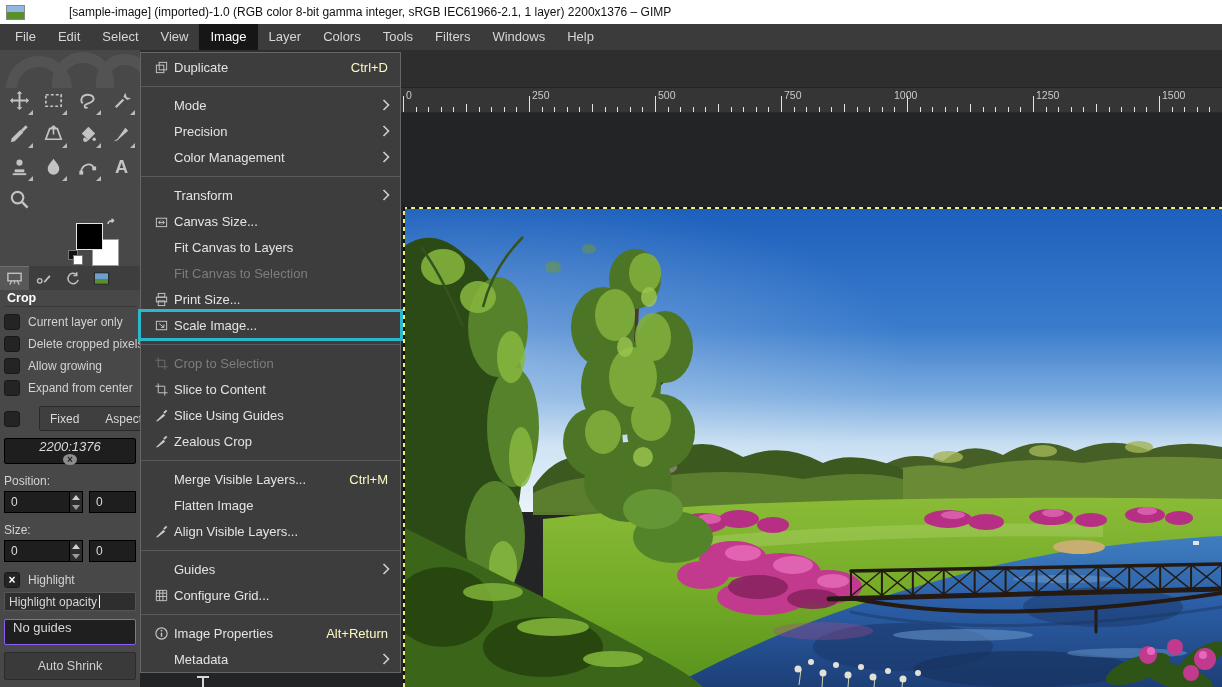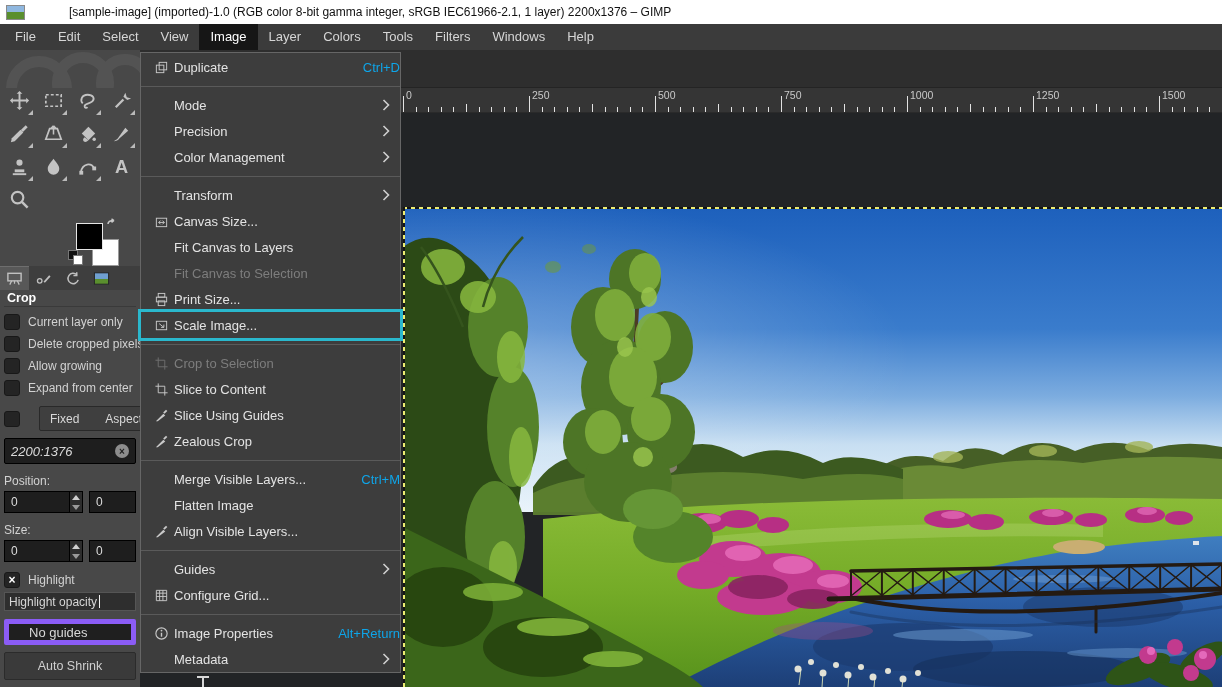--- a/index.html
+++ b/index.html
@@ -48,41 +48,41 @@
   .cbrow{display:flex;align-items:center;gap:8px;height:18px;margin-top:4px;}
   .cbrow:first-of-type{margin-top:6px;}
   .cb{width:14px;height:14px;background:#242424;border:1px solid #181818;border-radius:3px;flex:none;
       display:flex;align-items:center;justify-content:center;font-size:12px;font-weight:bold;color:#fff;line-height:1;}
   .cblabel{font-size:12px;color:#d2d2d2;white-space:nowrap;}
   .fixedrow{display:flex;align-items:center;gap:19px;margin-top:8px;height:27px;}
   .fixedframe{flex:none;width:150px;height:25px;background:#3f3f3f;border:1px solid #292929;border-radius:2px;
               display:flex;align-items:center;gap:26px;padding-left:10px;box-sizing:border-box;}
   .fixedframe span{font-size:12px;color:#d8d8d8;white-space:nowrap;}
   .ratio{margin-top:6px;height:24px;background:#1e1e1e;border:1px solid #000;border-radius:2px;
-         display:flex;align-items:center;justify-content:space-between;padding:0 6px;}
+         display:flex;align-items:center;justify-content:space-between;padding:0 6px;flex-direction:column;}
   .ratio .val{font-size:13px;font-style:italic;color:#dadada;}
   .clear-ic{width:14px;height:14px;border-radius:50%;background:#8d8d8d;color:#1e1e1e;
             display:flex;align-items:center;justify-content:center;font-size:10px;font-weight:bold;}
   .optlabel{font-size:12px;color:#d2d2d2;margin-top:10px;height:14px;}
   .spinrow{display:flex;align-items:stretch;margin-top:3px;height:22px;}
   .spinbox{background:#1e1e1e;border:1px solid #000;color:#ddd;font-size:12px;
            display:flex;align-items:center;padding-left:6px;box-sizing:border-box;}
   .sb1{width:72px;border-right:none;}
   .spincol{width:14px;background:#2d2d2d;border:1px solid #000;display:flex;flex-direction:column;}
   .spincol div{flex:1;display:flex;align-items:center;justify-content:center;}
   .arr-up{width:0;height:0;border-left:4px solid transparent;border-right:4px solid transparent;border-bottom:5px solid #cfcfcf;}
   .arr-dn{width:0;height:0;border-left:4px solid transparent;border-right:4px solid transparent;border-top:5px solid #9a9a9a;}
   .sb2{width:52px;margin-left:6px;}
   .hlrow{margin-top:9px;height:18px;}
   .opacity{margin-top:3px;height:19px;background:#2e2e2e;border:1px solid #555;
            display:flex;align-items:center;padding-left:4px;box-sizing:border-box;}
   .opacity span{font-size:12px;color:#d6d6d6;}
   .caret{width:1px;height:13px;background:#f0f0f0;margin-left:2px;}
-  .guides{margin-top:8px;height:26px;background:#1f1f1f;border:5px solid #8b5cf6;border-radius:2px;
-          display:flex;align-items:flex-end;padding-left:20px;box-sizing:border-box;}
+  .guides{margin-top:8px;height:26px;background:#1f1f1f;border:1px solid #8b5cf6;border-radius:2px;
+          display:flex;align-items:flex-start;padding-left:8px;box-sizing:border-box;}
   .guides span{font-size:13px;color:#d8d8d8;}
   .autoshrink{margin-top:7px;height:26px;background:#3a3a3a;border:1px solid #2b2b2b;border-radius:2px;
               display:flex;align-items:center;justify-content:center;}
   .autoshrink span{font-size:12.5px;color:#cfcfcf;}
   .partial{margin-top:6px;}
 
   
   .canvasarea{position:absolute;left:140px;top:50px;width:1082px;height:637px;background:#222426;}
   .topspacer{position:absolute;left:0;top:0;width:1082px;height:38px;background:#2e2e2e;border-bottom:1px solid #242424;box-sizing:border-box;}
   .ruler{position:absolute;left:0;top:38px;width:1082px;height:25px;background:#353535;border-bottom:1px solid #2a2a2a;box-sizing:border-box;}
@@ -96,21 +96,21 @@
           background:repeating-linear-gradient(0deg,#eded72 0 4px,#141414 4px 8px);}
   .stray{position:absolute;background:#d8d8d8;}
 
   
   .menu{position:absolute;left:140px;top:52px;width:261px;height:621px;background:#3d3d3d;
         border:1px solid #666;box-sizing:border-box;z-index:30;padding-top:1px;}
   .mi{position:relative;height:26px;display:flex;align-items:center;}
   .mi-icon{width:20px;margin-left:10px;display:flex;align-items:center;justify-content:center;color:#c9c9c9;flex:none;}
   .mi-icon svg{width:15px;height:15px;}
   .mi-label{font-size:13px;color:#e3e3e3;margin-left:3px;flex:1;white-space:nowrap;}
-  .mi-shortcut{font-size:13px;color:#0ea5e9;}
+  .mi-shortcut{font-size:13px;color:#fef9c3;margin-right:12px;}
   .mi-arrow{width:9px;margin-right:9px;color:#cfcfcf;display:flex;align-items:center;}
   .mi-arrow svg{width:8px;height:12px;}
   .mi.disabled .mi-label{color:#7d7d7d;}
   .mi.disabled .mi-icon{color:#6f6f6f;}
   .mi.highlighted{z-index:5;box-shadow:0 0 0 3px #2ab8cd;}
   .mi-sep{height:12px;display:flex;align-items:center;}
   .mi-sep div{height:1px;background:#5a5a5a;width:100%;}
 </style>
 </head>
 <body>
@@ -390,21 +390,21 @@
         <div class="tick" style="left: 653.6px; height: 5px;"></div>
         <div class="tick" style="left: 666.2px; height: 5px;"></div>
         <div class="tick" style="left: 678.8px; height: 5px;"></div>
         <div class="tick" style="left: 691.4px; height: 5px;"></div>
         <div class="tick" style="left: 704px; height: 8px;"></div>
         <div class="tick" style="left: 716.6px; height: 5px;"></div>
         <div class="tick" style="left: 729.2px; height: 5px;"></div>
         <div class="tick" style="left: 741.8px; height: 5px;"></div>
         <div class="tick" style="left: 754.4px; height: 5px;"></div>
         <div class="tick" style="left: 767px; height: 16px;"></div>
-        <div class="tick-label" style="left: 770px;">1000</div>
+        <div class="tick-label" style="left: 754px;">1000</div>
         <div class="tick" style="left: 779.6px; height: 5px;"></div>
         <div class="tick" style="left: 792.2px; height: 5px;"></div>
         <div class="tick" style="left: 804.8px; height: 5px;"></div>
         <div class="tick" style="left: 817.4px; height: 5px;"></div>
         <div class="tick" style="left: 830px; height: 8px;"></div>
         <div class="tick" style="left: 842.6px; height: 5px;"></div>
         <div class="tick" style="left: 855.2px; height: 5px;"></div>
         <div class="tick" style="left: 867.8px; height: 5px;"></div>
         <div class="tick" style="left: 880.4px; height: 5px;"></div>
         <div class="tick" style="left: 893px; height: 16px;"></div>

